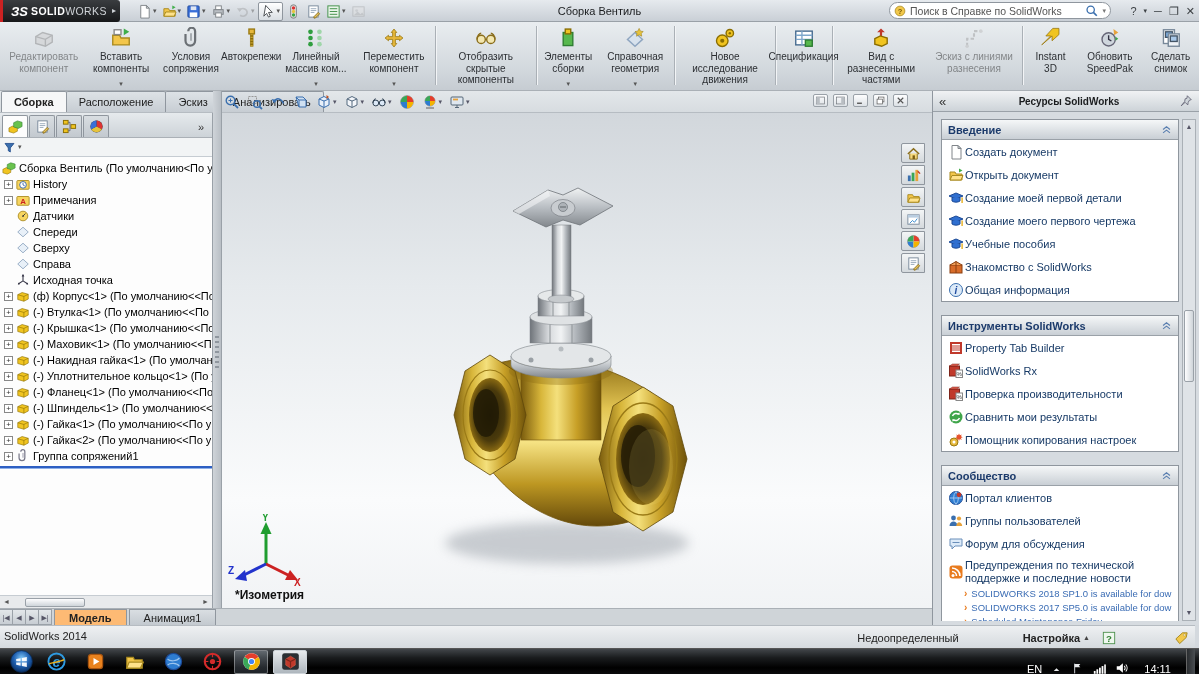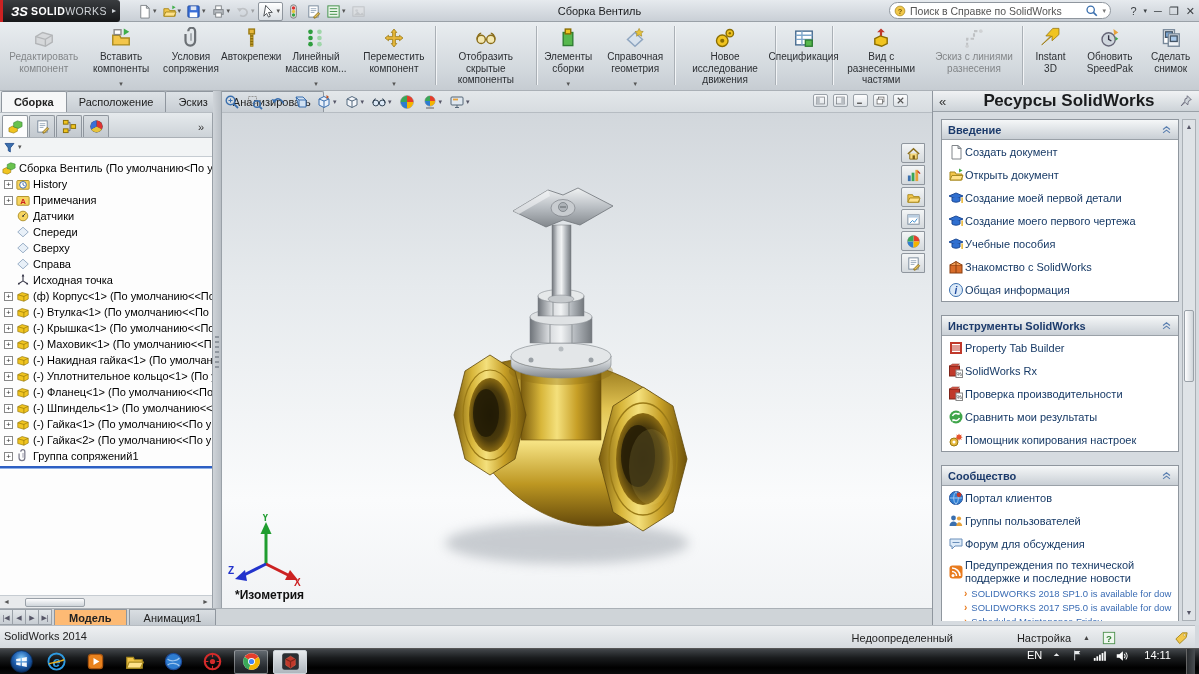--- a/index.html
+++ b/index.html
@@ -93,21 +93,21 @@
   .sidetabs { position:absolute; right:7px; top:30px; display:flex; flex-direction:column; gap:2px; }
   .stab { width:24px; height:20px; border:1px solid #8f969e; background:linear-gradient(#f3f5f6,#d4d9dd);
     border-radius:2px 0 0 2px; display:flex; align-items:center; justify-content:center; cursor:pointer; }
 
   
   .taskpane { position:absolute; left:932px; right:0; top:91px; height:534px; background:#d6dbe0;
     border-left:1px solid #8f969e; overflow:hidden; }
   .tp-head { height:21px; background:linear-gradient(#f0f2f4,#cdd3d8); border-bottom:1px solid #9aa1a8;
     display:flex; align-items:center; padding:0 6px; }
   .tp-collapse { font-size:13px; color:#333; cursor:pointer; width:20px; }
-  .tp-title { flex:1; text-align:center; font-size:17px; font-weight:bold; color:#1a1c1e; }
+  .tp-title { flex:1; text-align:center; font-size:10px; font-weight:bold; color:#1a1c1e; }
   .tp-body { position:absolute; top:28px; left:8px; right:20px; bottom:4px; overflow:hidden; }
   .tpbox { background:#fff; border:1px solid #8f969e; margin-bottom:13px; }
   .tphead { height:20px; background:linear-gradient(#f5f7f8,#c9cfd5); border-bottom:1px solid #9aa1a8;
     display:flex; align-items:center; padding:0 6px; cursor:pointer; }
   .tpht { flex:1; font-size:11px; font-weight:bold; color:#1b3a6b; }
   .tpitem { display:flex; align-items:center; gap:1px; padding:4px 6px 3px 6px; cursor:pointer; }
   .tplab { font-size:11px; color:#173a66; line-height:12.5px; }
   .tpnews { display:flex; gap:4px; padding:1px 6px 2px 22px; cursor:pointer; align-items:baseline; }
   .tpnb { color:#e87b1e; font-weight:bold; font-size:10px; }
   .tpnl { font-size:9.5px; color:#3a6cb4; white-space:nowrap; overflow:hidden; }
@@ -123,32 +123,32 @@
   .bnav { width:13px; border:1px solid #9aa1a8; border-left:none; background:linear-gradient(#e3e7ea,#c7cdd3);
     font-size:7px; color:#556; text-align:center; line-height:15px; cursor:pointer; }
   .btab { padding:0 14px; font-size:11px; line-height:16px; color:#222; background:linear-gradient(#d9dee2,#c3c9cf);
     border:1px solid #8f969e; border-bottom:none; margin-left:2px; cursor:pointer; }
   .btab.active { background:#fdba74; font-weight:bold; }
   .statusbar { position:absolute; left:0; top:625px; right:4px; height:24px;
     background:linear-gradient(#eef0f2,#d4d9dd); border-top:1px solid #b6bcc2; font-size:11px; color:#222; }
   .sb-left { position:absolute; left:4px; top:4px; }
   .sb-right { position:absolute; right:0; top:0; height:23px; display:flex; align-items:center; }
   .sb-status { margin-right:64px; }
-  .sb-settings { margin-right:12px; }
+  .sb-settings { margin-right:3px;font-weight:bold; }
   .sb-caret { font-size:7px; color:#444; margin-right:12px; cursor:pointer; }
   .sb-help { margin-right:58px; cursor:pointer; }
   .sb-tag { margin-right:6px; cursor:pointer; }
   .taskbar { position:absolute; left:0; top:648px; right:0; height:26px;
     background:linear-gradient(#42464a,#1a1c1e 35%,#000 75%,#0a0b0c); border-top:1px solid #555; display:flex; align-items:center; }
   .start { width:26px; height:26px; margin-left:8px; display:flex; align-items:center; justify-content:center; cursor:pointer; }
   .tapp { width:34px; height:24px; margin-left:5px; display:flex; align-items:center; justify-content:center;
     border-radius:2px; cursor:pointer; }
   .tapp.boxed { background:linear-gradient(rgba(150,160,170,.45),rgba(60,70,80,.45)); border:1px solid rgba(255,255,255,.35); }
   .tapp.active { background:linear-gradient(#e8ebee,#aeb6bd); border:1px solid #cfd5da; }
-  .tray { margin-left:auto; display:flex; align-items:flex-start; gap:9px; color:#fff; font-size:11px; padding-right:4px; }
+  .tray { margin-left:auto; display:flex; align-items:flex-end; gap:9px; color:#fff; font-size:11px; padding-right:4px; }
   .tray .tlang { cursor:pointer; }
   .ttime { margin:0 6px; }
   .showdesk { width:9px; height:26px; background:linear-gradient(90deg,#2a2d30,#4a4e52); border-left:1px solid #666; cursor:pointer; }
 
   .i { display:inline-flex; line-height:0; }
   svg { display:block; }
 </style>
 </head>
 <body>
 

